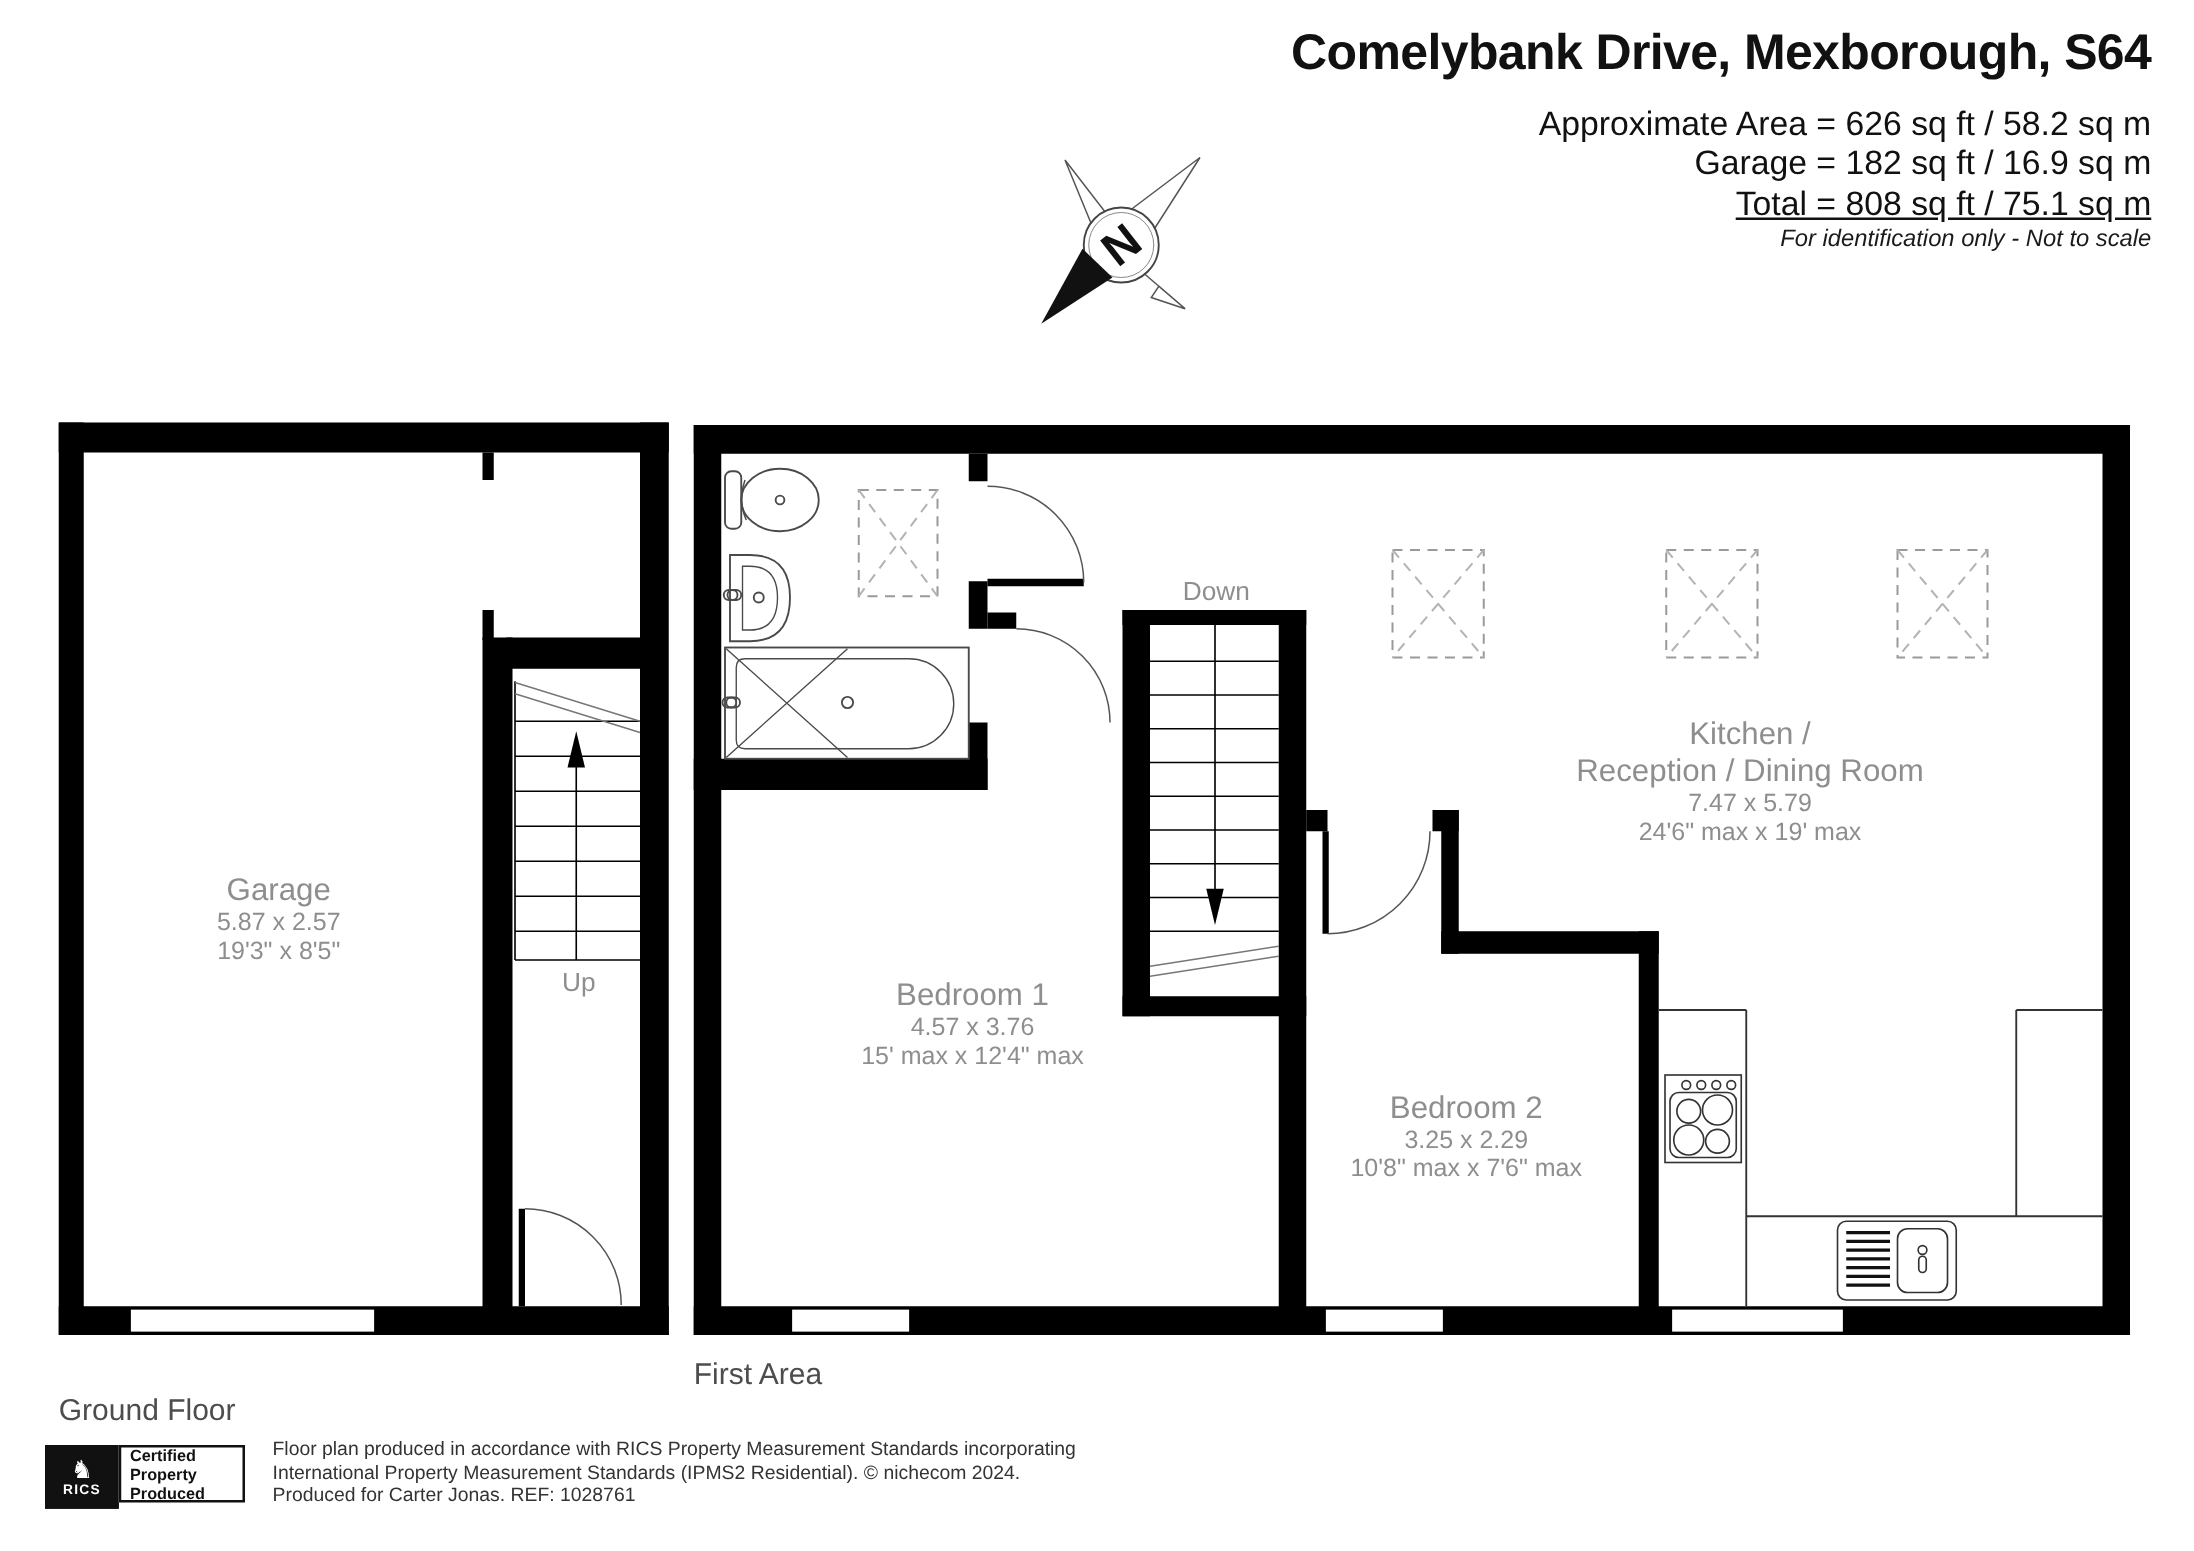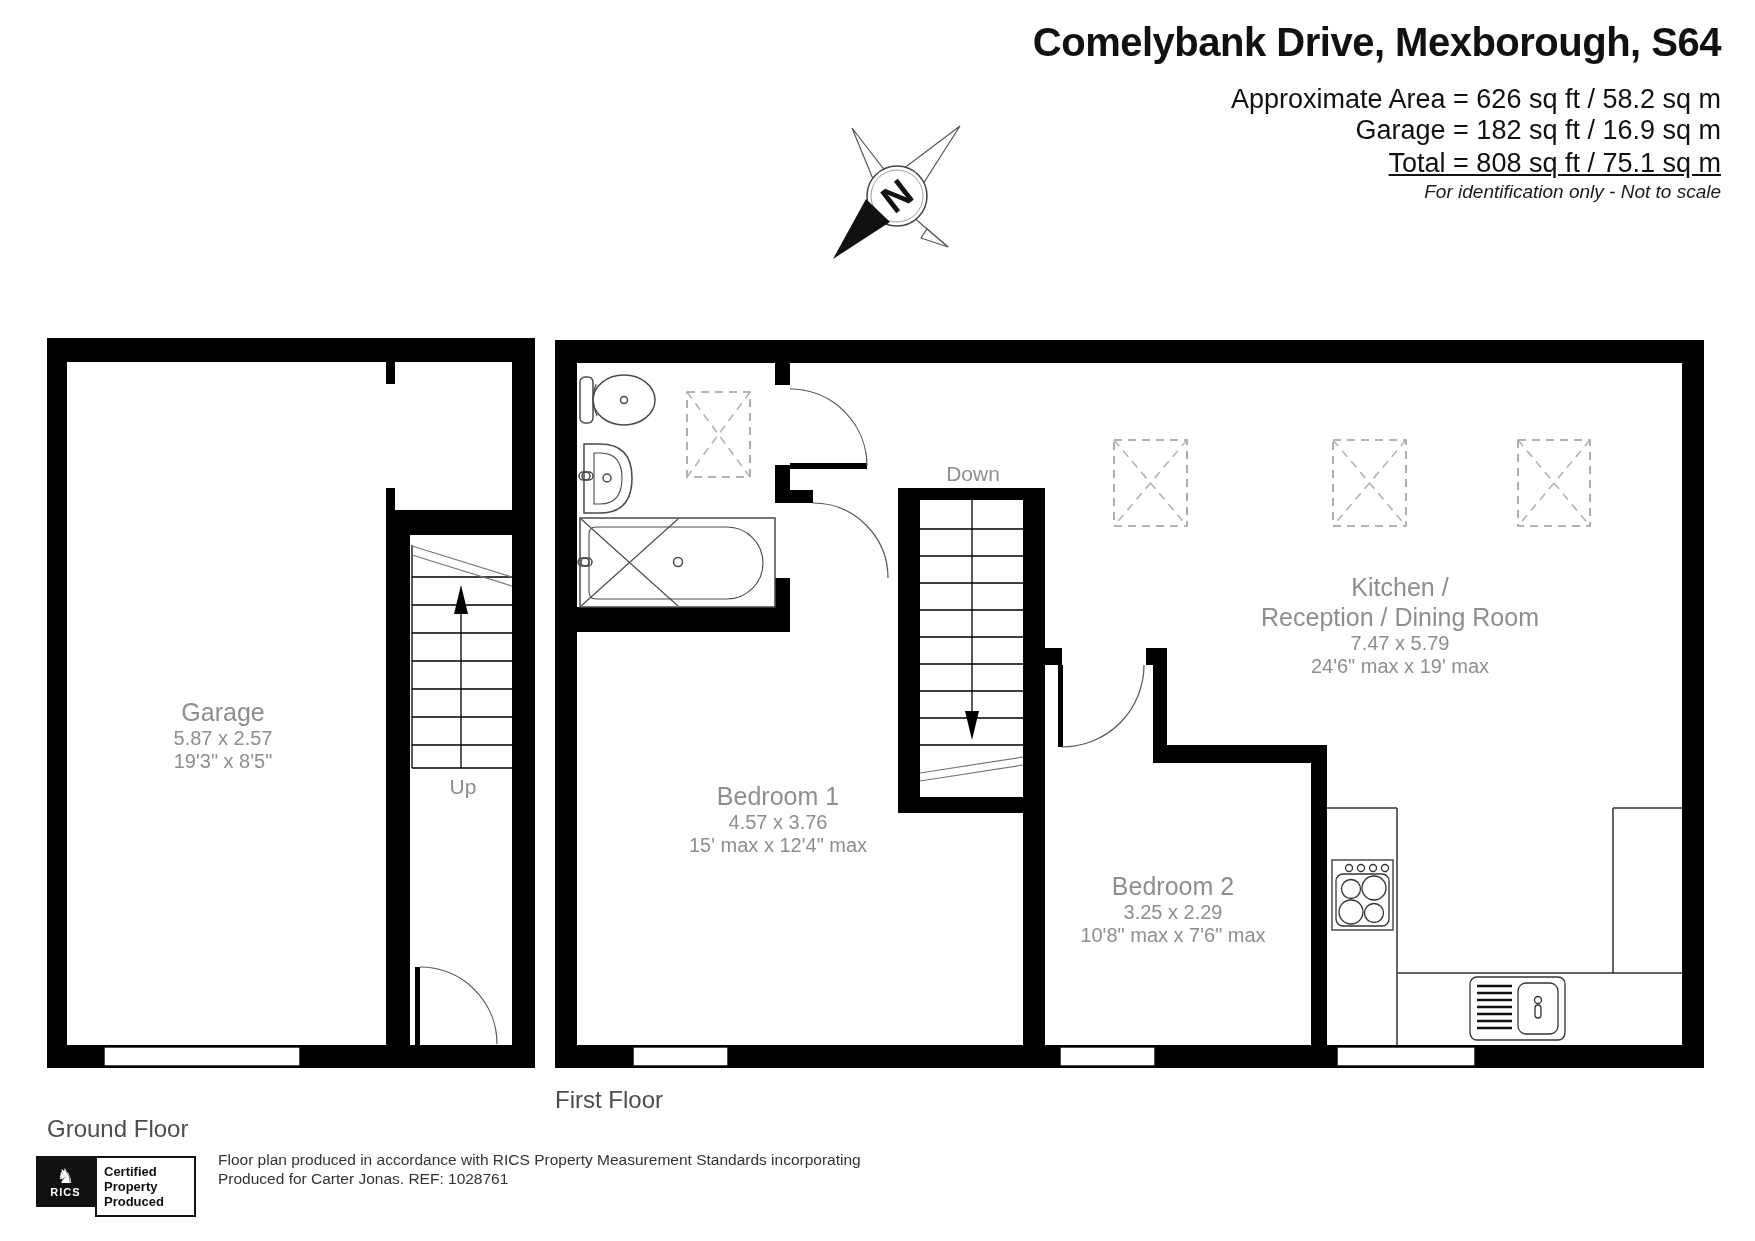--- a/index.html
+++ b/index.html
@@ -14,21 +14,21 @@
   .room-name{font-size:25px;line-height:30px;}
   .room-dims{font-size:20px;line-height:23px;}
   .stair-label{position:absolute;transform:translateX(-50%);color:#8e8e8e;font-size:21px;}
   .floor-label{position:absolute;color:#4d4d4d;font-size:24px;}
   .footer-credit{position:absolute;left:218px;top:1151px;color:#333;font-size:15.5px;line-height:18.5px;}
   .rics-badge{position:absolute;left:36px;top:1156px;width:59px;height:51px;background:#111;
               display:flex;flex-direction:column;align-items:center;justify-content:center;
               border:1px solid #111;box-sizing:border-box;}
   .rics-lion{color:#fff;font-size:20px;line-height:20px;}
   .rics-brand{color:#fff;font-size:11px;font-weight:bold;letter-spacing:1px;line-height:12px;}
-  .rics-cert{position:absolute;left:95px;top:1156px;width:101px;height:61px;background:#fff;
+  .rics-cert{position:absolute;left:95px;top:1156px;width:101px;height:46px;background:#fff;
              border:2px solid #111;box-sizing:border-box;display:flex;flex-direction:column;
              justify-content:center;padding-left:7px;}
   .rics-cert div{font-size:13px;font-weight:bold;line-height:15px;color:#111;}
 </style>
 </head>
 <body>
 
 <div id="canvas">
 
   <svg id="plan-svg" width="1755" height="1241" viewBox="0 0 1755 1241">
@@ -218,29 +218,30 @@
   </div>
 
   <div class="room-label" style="left:1400px;top:572px;">
     <div class="room-name">Kitchen /</div>
     <div class="room-name">Reception / Dining Room</div>
     <div class="room-dims">7.47 x 5.79</div>
     <div class="room-dims">24'6" max x 19' max</div>
   </div>
 
   <div class="floor-label" style="left:47px;top:1086px;margin-top:29px;">Ground Floor</div>
-  <div class="floor-label" style="left:555px;top:1086px;">First Floor</div>
+  <div class="floor-label" style="left:555px;top:1086px;">First Area</div>
 
   <div class="rics-badge">
     <div class="rics-lion">♞</div>
     <div class="rics-brand">RICS</div>
   </div>
   <div class="rics-cert">
     <div>Certified</div>
     <div>Property</div>
     <div>Produced</div>
   </div>
   <div class="footer-credit">
     <div>Floor plan produced in accordance with RICS Property Measurement Standards incorporating</div>
+    <div>International Property Measurement Standards (IPMS2 Residential).    © nichecom 2024.</div>
     <div>Produced for Carter Jonas.   REF:  1028761</div>
   </div>
 
 </div>
 
 </body></html>

